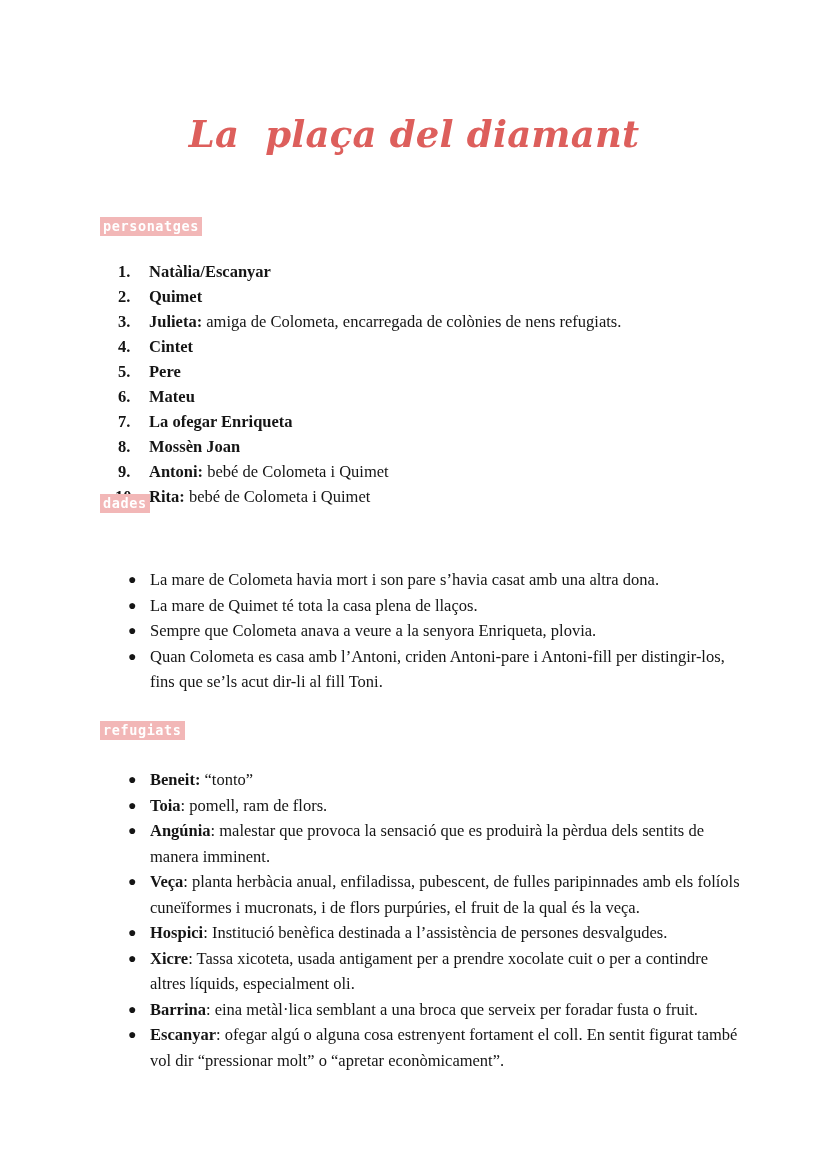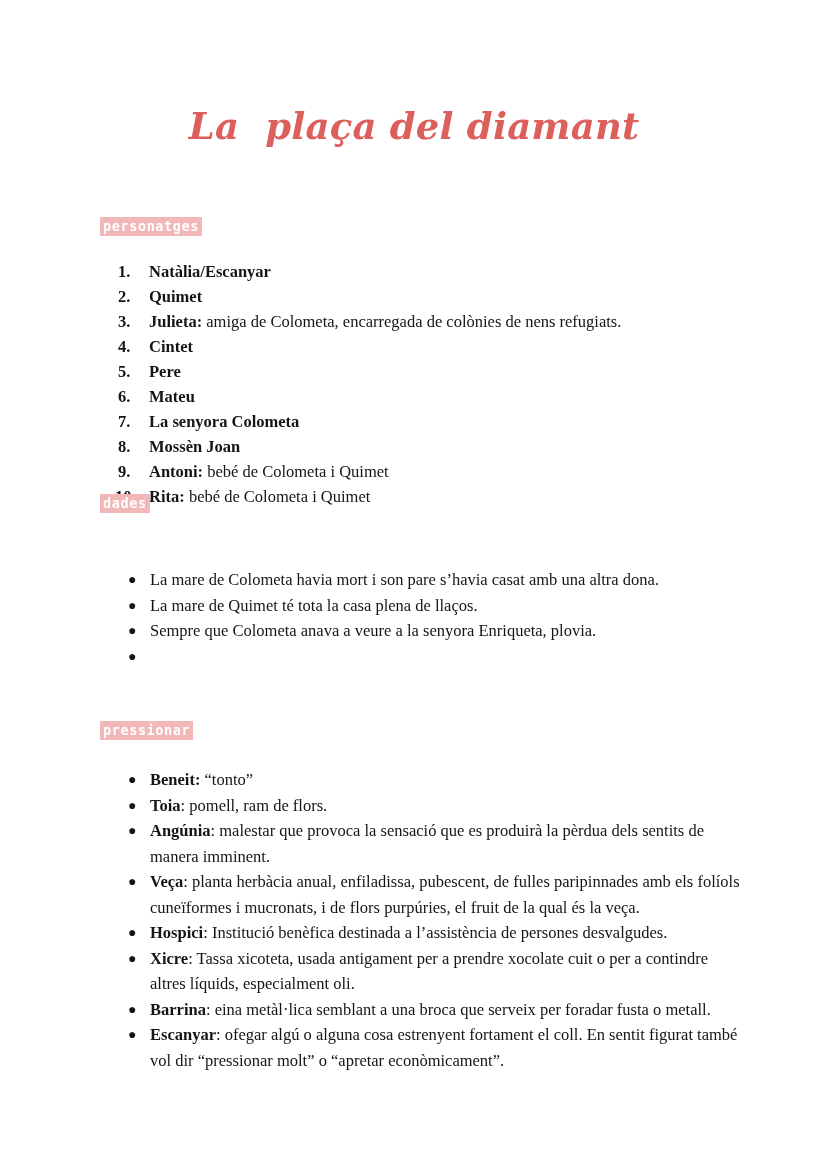--- a/index.html
+++ b/index.html
@@ -12,21 +12,21 @@
     height: 1169px;
     position: relative;
     font-family: "Liberation Serif", "DejaVu Serif", serif;
     color: #1a1a1a;
     overflow: hidden;
   }
 
   .page {
     position: absolute;
     inset: 0;
-    padding: 8px;
+    padding: 16px;
   }
 
   
   .doc-title {
     margin: 0;
     padding-top: 98px;
     text-align: center;
     font-family: "DejaVu Serif", "Liberation Serif", serif;
     font-style: italic;
     font-weight: 700;
@@ -150,21 +150,21 @@
     <li>
       <span class="marker">4.</span><span class="t-bold">Cintet</span><span></span>
     </li>
     <li>
       <span class="marker">5.</span><span class="t-bold">Pere</span><span></span>
     </li>
     <li>
       <span class="marker">6.</span><span class="t-bold">Mateu</span><span></span>
     </li>
     <li>
-      <span class="marker">7.</span><span class="t-bold">La senyora Colometa</span><span></span>
+      <span class="marker">7.</span><span class="t-bold">La ofegar Enriqueta</span><span></span>
     </li>
     <li>
       <span class="marker">8.</span><span class="t-bold">Mossèn Joan</span><span></span>
     </li>
     <li>
       <span class="marker">9.</span><span class="t-bold">Antoni:</span><span> bebé de Colometa i Quimet</span>
     </li>
     <li class="wide">
       <span class="marker">10.</span><span class="t-bold">Rita:</span><span> bebé de Colometa i Quimet</span>
     </li>
@@ -177,26 +177,26 @@
     <li>
       <span class="dot">●</span><span>La mare de Colometa havia mort i son pare s’havia casat amb una altra dona.</span>
     </li>
     <li>
       <span class="dot">●</span><span>La mare de Quimet té tota la casa plena de llaços.</span>
     </li>
     <li>
       <span class="dot">●</span><span>Sempre que Colometa anava a veure a la senyora Enriqueta, plovia.</span>
     </li>
     <li>
-      <span class="dot">●</span>
+      <span class="dot">●</span><span>Quan Colometa es casa amb l’Antoni, criden Antoni-pare i Antoni-fill per distingir-los, fins que se’ls acut dir-li al fill Toni.</span>
     </li>
   </ul>
 
   <div class="section-head" id="head-vocabulari">
-    <span class="hl">pressionar</span>
+    <span class="hl">refugiats</span>
   </div>
   <ul class="bullet-list" id="list-vocabulari">
     <li>
       <span class="dot">●</span><span class="t-bold">Beneit:</span><span></span><span> “tonto”</span>
     </li>
     <li>
       <span class="dot">●</span><span class="t-bold">Toia</span><span>:</span><span> pomell, ram de flors.</span>
     </li>
     <li>
       <span class="dot">●</span><span class="t-bold">Angúnia</span><span>:</span><span> malestar que provoca la sensació que es produirà la pèrdua dels sentits de manera imminent.</span>
@@ -204,20 +204,20 @@
     <li>
       <span class="dot">●</span><span class="t-bold">Veça</span><span>:</span><span> planta herbàcia anual, enfiladissa, pubescent, de fulles paripinnades amb els folíols cuneïformes i mucronats, i de flors purpúries, el fruit de la qual és la veça.</span>
     </li>
     <li>
       <span class="dot">●</span><span class="t-bold">Hospici</span><span>:</span><span> Institució benèfica destinada a l’assistència de persones desvalgudes.</span>
     </li>
     <li>
       <span class="dot">●</span><span class="t-bold">Xicre</span><span>:</span><span> Tassa xicoteta, usada antigament per a prendre xocolate cuit o per a contindre altres líquids, especialment oli.</span>
     </li>
     <li>
-      <span class="dot">●</span><span class="t-bold">Barrina</span><span>:</span><span> eina metàl·lica semblant a una broca que serveix per foradar fusta o metall.</span>
+      <span class="dot">●</span><span class="t-bold">Barrina</span><span>:</span><span> eina metàl·lica semblant a una broca que serveix per foradar fusta o fruit.</span>
     </li>
     <li>
       <span class="dot">●</span><span class="t-bold">Escanyar</span><span>:</span><span> ofegar algú o alguna cosa estrenyent fortament el coll. En sentit figurat també vol dir “pressionar molt” o “apretar econòmicament”.</span>
     </li>
   </ul>
 
 </div>
 
 </body></html>

